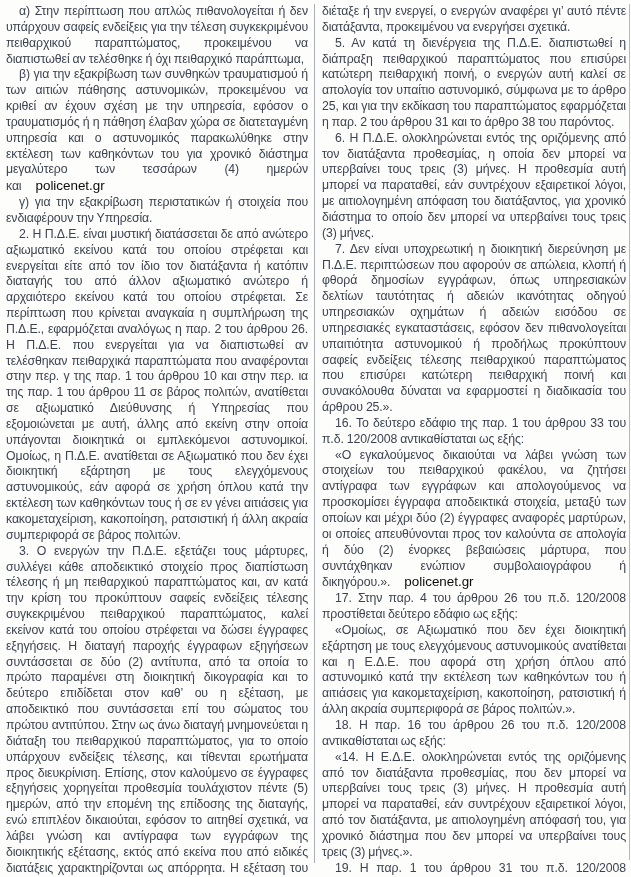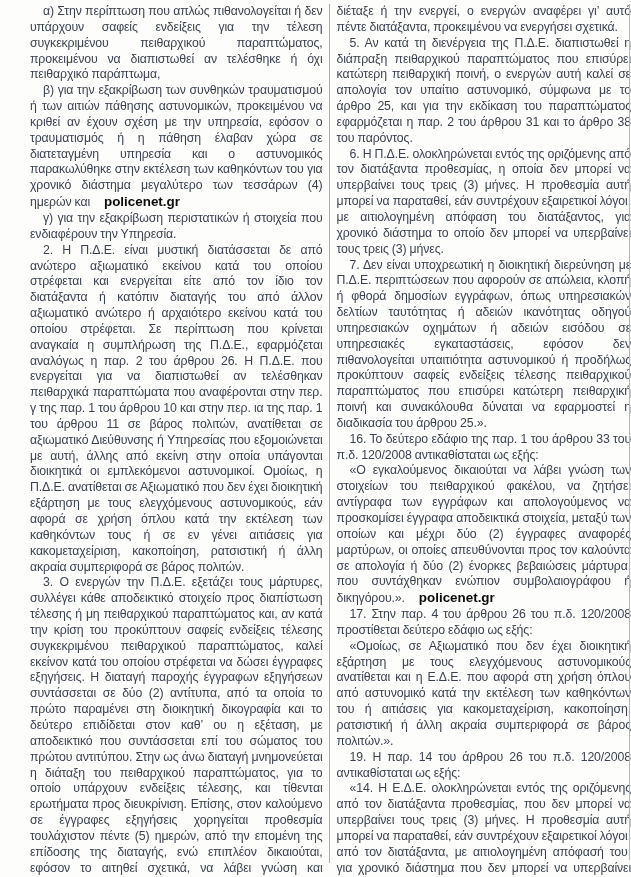--- a/index.html
+++ b/index.html
@@ -21,21 +21,21 @@
     padding: 4px 0 0 6px;
   }
   .col {
     text-align: justify;
     font-size: 12.3px;
     line-height: 15.85px;
     color: #3c4350;
     letter-spacing: -0.12px;
     word-spacing: -0.2px;
   }
-  .col-left  { width: 302px; margin-left: 24px; }
+  .col-left  { width: 302px; }
   .col-right { width: 304px; }
   .divider {
     width: 1px;
     background: #a9aeb6;
     margin: 0 7px 14px 6px;
   }
   .edge-rule {
     position: absolute;
     top: 4px;
     right: 1px;
@@ -44,21 +44,21 @@
     background: #b3b8bf;
   }
   .page-wrap { position: relative; width: 631px; height: 877px; }
   p.para {
     margin: 0;
     padding: 0;
     text-indent: 13px;
   }
   p.para.noindent { text-indent: 0; }
   .watermark {
-    font-weight: 700;
+    font-weight: 400;
     color: #0b0b0b;
     font-size: 13.4px;
     letter-spacing: 0;
     padding-left: 14px;
     white-space: nowrap;
   }
 </style>
 </head>
 <body>
 
@@ -74,19 +74,19 @@
     <div class="divider"></div>
     <div class="col col-right">
         <p class="para noindent"><span>διέταξε ή την ενεργεί, ο ενεργών αναφέρει γι’ αυτό πέντε διατάξαντα, προκειμένου να ενεργήσει σχετικά.</span></p>
         <p class="para"><span>5. Αν κατά τη διενέργεια της Π.Δ.Ε. διαπιστωθεί η διάπραξη πειθαρχικού παραπτώματος που επισύρει κατώτερη πειθαρχική ποινή, ο ενεργών αυτή καλεί σε απολογία τον υπαίτιο αστυνομικό, σύμφωνα με το άρθρο 25, και για την εκδίκαση του παραπτώματος εφαρμόζεται η παρ. 2 του άρθρου 31 και το άρθρο 38 του παρόντος.</span></p>
         <p class="para"><span>6. Η Π.Δ.Ε. ολοκληρώνεται εντός της οριζόμενης από τον διατάξαντα προθεσμίας, η οποία δεν μπορεί να υπερβαίνει τους τρεις (3) μήνες. Η προθεσμία αυτή μπορεί να παραταθεί, εάν συντρέχουν εξαιρετικοί λόγοι, με αιτιολογημένη απόφαση του διατάξαντος, για χρονικό διάστημα το οποίο δεν μπορεί να υπερβαίνει τους τρεις (3) μήνες.</span></p>
         <p class="para"><span>7. Δεν είναι υποχρεωτική η διοικητική διερεύνηση με Π.Δ.Ε. περιπτώσεων που αφορούν σε απώλεια, κλοπή ή φθορά δημοσίων εγγράφων, όπως υπηρεσιακών δελτίων ταυτότητας ή αδειών ικανότητας οδηγού υπηρεσιακών οχημάτων ή αδειών εισόδου σε υπηρεσιακές εγκαταστάσεις, εφόσον δεν πιθανολογείται υπαιτιότητα αστυνομικού ή προδήλως προκύπτουν σαφείς ενδείξεις τέλεσης πειθαρχικού παραπτώματος που επισύρει κατώτερη πειθαρχική ποινή και συνακόλουθα δύναται να εφαρμοστεί η διαδικασία του άρθρου 25.».</span></p>
         <p class="para"><span>16. Το δεύτερο εδάφιο της παρ. 1 του άρθρου 33 του π.δ. 120/2008 αντικαθίσταται ως εξής:</span></p>
         <p class="para"><span>«Ο εγκαλούμενος δικαιούται να λάβει γνώση των στοιχείων του πειθαρχικού φακέλου, να ζητήσει αντίγραφα των εγγράφων και απολογούμενος να προσκομίσει έγγραφα αποδεικτικά στοιχεία, μεταξύ των οποίων και μέχρι δύο (2) έγγραφες αναφορές μαρτύρων, οι οποίες απευθύνονται προς τον καλούντα σε απολογία ή δύο (2) ένορκες βεβαιώσεις μάρτυρα, που συντάχθηκαν ενώπιον συμβολαιογράφου ή δικηγόρου.».</span><span class="watermark">policenet.gr</span></p>
         <p class="para"><span>17. Στην παρ. 4 του άρθρου 26 του π.δ. 120/2008 προστίθεται δεύτερο εδάφιο ως εξής:</span></p>
         <p class="para"><span>«Ομοίως, σε Αξιωματικό που δεν έχει διοικητική εξάρτηση με τους ελεγχόμενους αστυνομικούς ανατίθεται και η Ε.Δ.Ε. που αφορά στη χρήση όπλου από αστυνομικό κατά την εκτέλεση των καθηκόντων του ή αιτιάσεις για κακομεταχείριση, κακοποίηση, ρατσιστική ή άλλη ακραία συμπεριφορά σε βάρος πολιτών.».</span></p>
-        <p class="para"><span>19. Η παρ. 14 του άρθρου 26 του π.δ. 120/2008 αντικαθίσταται ως εξής:</span></p>
+        <p class="para"><span>18. Η παρ. 16 του άρθρου 26 του π.δ. 120/2008 αντικαθίσταται ως εξής:</span></p>
         <p class="para"><span>«14. Η Ε.Δ.Ε. ολοκληρώνεται εντός της οριζόμενης από τον διατάξαντα προθεσμίας, που δεν μπορεί να υπερβαίνει τους τρεις (3) μήνες. Η προθεσμία αυτή μπορεί να παραταθεί, εάν συντρέχουν εξαιρετικοί λόγοι, από τον διατάξαντα, με αιτιολογημένη απόφασή του, για χρονικό διάστημα που δεν μπορεί να υπερβαίνει τους τρεις (3) μήνες.».</span></p>
         <p class="para"><span>19. Η παρ. 1 του άρθρου 31 του π.δ. 120/2008 αντικαθίσταται ως εξής:</span></p>
       </div>
   </div>
   <div class="edge-rule"></div>
 </div>
 
 </body></html>

